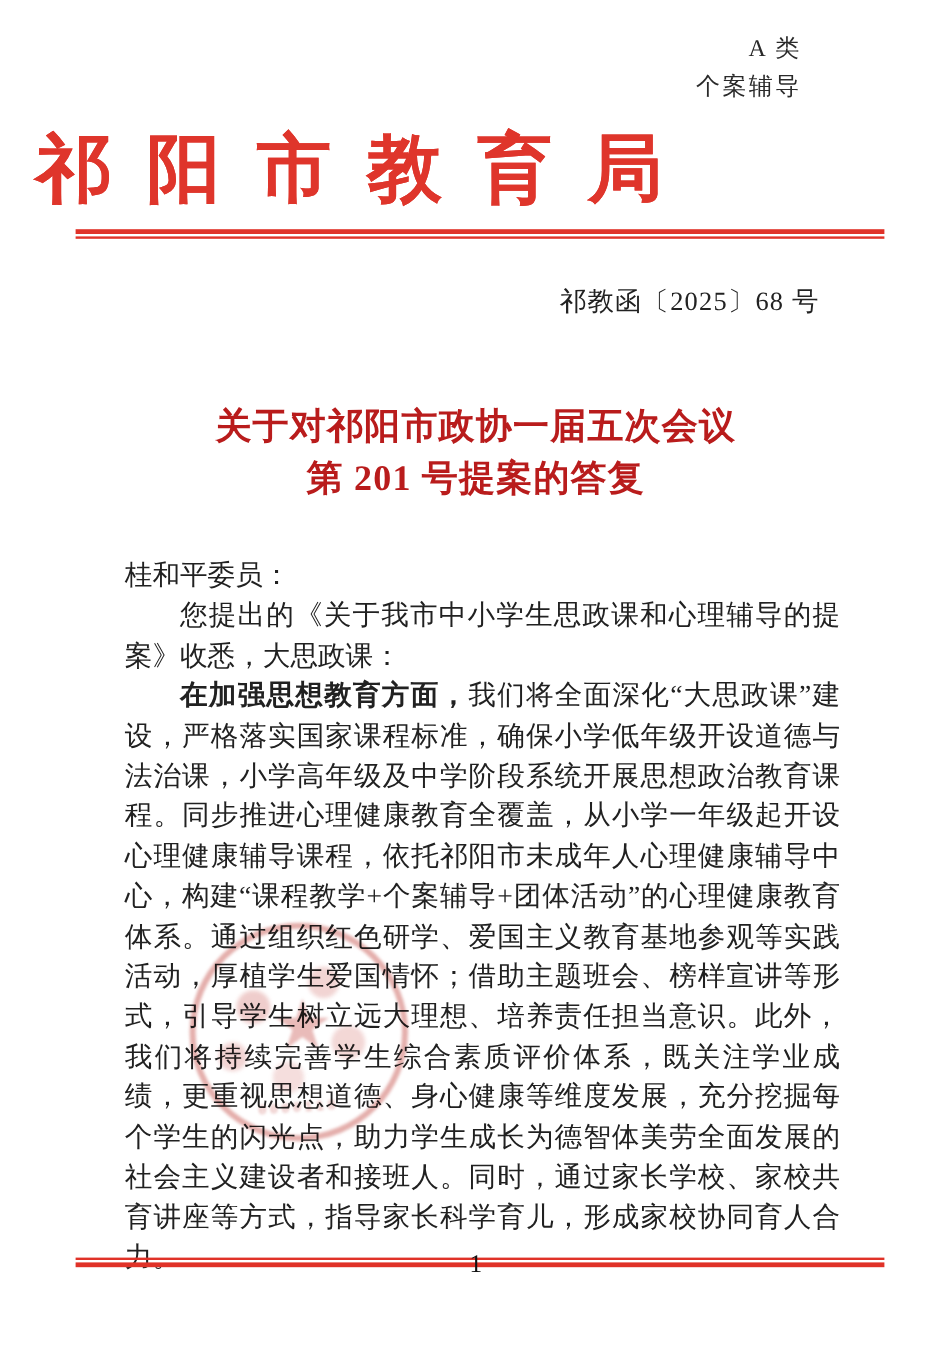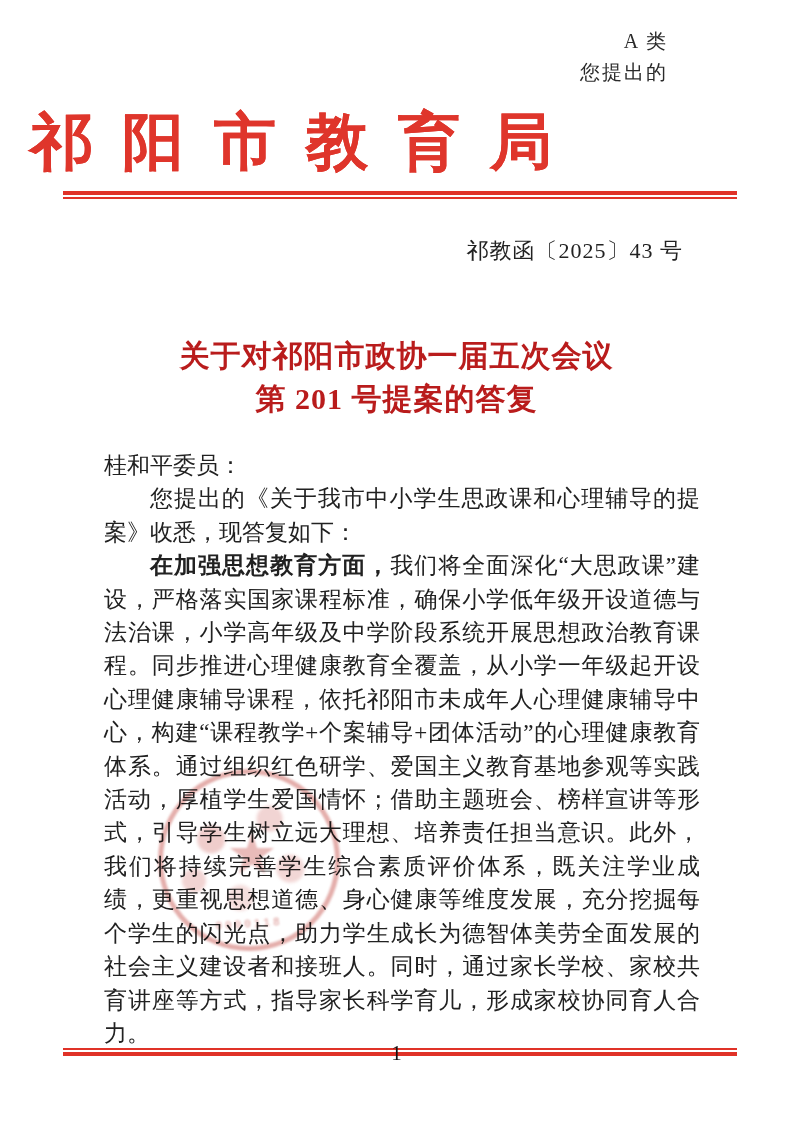--- a/index.html
+++ b/index.html
@@ -44,21 +44,21 @@
 
   
   .title{
     position:absolute;top:318px;left:0;width:100%;
     text-align:center;font-weight:bold;color:#b91c1c;
     font-size:30px;line-height:43px;letter-spacing:1px;
   }
 
   
   .body{
-    position:absolute;top:433px;left:104px;right:93px;
+    position:absolute;top:447px;left:104px;right:93px;
     font-size:23px;line-height:33.4px;color:#212121;
     text-align:justify;
   }
   .body p{margin:0;}
   .body p.indent{text-indent:2em;}
   .body .bold{font-weight:bold;}
 
   
   .seal{
     position:absolute;left:158px;top:753px;width:182px;height:182px;
@@ -93,41 +93,41 @@
     text-align:center;font-size:21px;color:#111;z-index:4;
   }
 </style>
 </head>
 <body>
 
 <div class="page">
 
   <div class="classification">
     <div>A 类</div>
-    <div>您提出的</div>
+    <div>个案辅导</div>
   </div>
 
   <div class="agency">祁阳市教育局</div>
 
   <div class="rule rule-top">
     <div class="bar-thick"></div>
     <div class="gap"></div>
     <div class="bar-thin"></div>
   </div>
 
-  <div class="docnum">祁教函〔2025〕43 号</div>
+  <div class="docnum">祁教函〔2025〕68 号</div>
 
   <div class="title">
     <div>关于对祁阳市政协一届五次会议</div>
     <div>第 201 号提案的答复</div>
   </div>
 
   <div class="body">
     <p class="salutation">桂和平委员：</p>
-    <p class="indent">您提出的《关于我市中小学生思政课和心理辅导的提案》收悉，现答复如下：</p>
+    <p class="indent">您提出的《关于我市中小学生思政课和心理辅导的提案》收悉，大思政课：</p>
     <p class="indent"><span class="bold">在加强思想教育方面，</span><span>我们将全面深化“大思政课”建设，严格落实国家课程标准，确保小学低年级开设道德与法治课，小学高年级及中学阶段系统开展思想政治教育课程。同步推进心理健康教育全覆盖，从小学一年级起开设心理健康辅导课程，依托祁阳市未成年人心理健康辅导中心，构建“课程教学+个案辅导+团体活动”的心理健康教育体系。通过组织红色研学、爱国主义教育基地参观等实践活动，厚植学生爱国情怀；借助主题班会、榜样宣讲等形式，引导学生树立远大理想、培养责任担当意识。此外，我们将持续完善学生综合素质评价体系，既关注学业成绩，更重视思想道德、身心健康等维度发展，充分挖掘每个学生的闪光点，助力学生成长为德智体美劳全面发展的社会主义建设者和接班人。同时，通过家长学校、家校共育讲座等方式，指导家长科学育儿，形成家校协同育人合力。</span></p>
   </div>
 
   <div class="seal">
     <div class="seal-star"></div>
     <div class="seal-num">0000118</div>
   </div>
 
   <div class="rule rule-bottom">
     <div class="bar-thin"></div>

